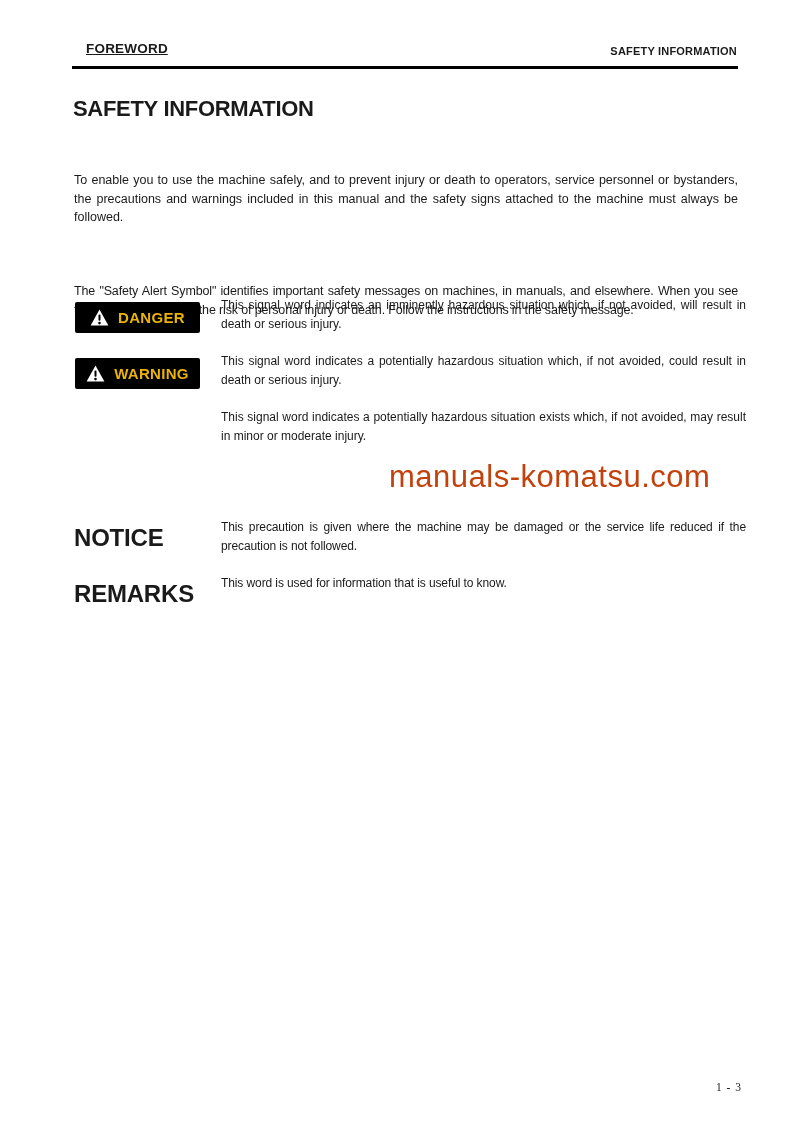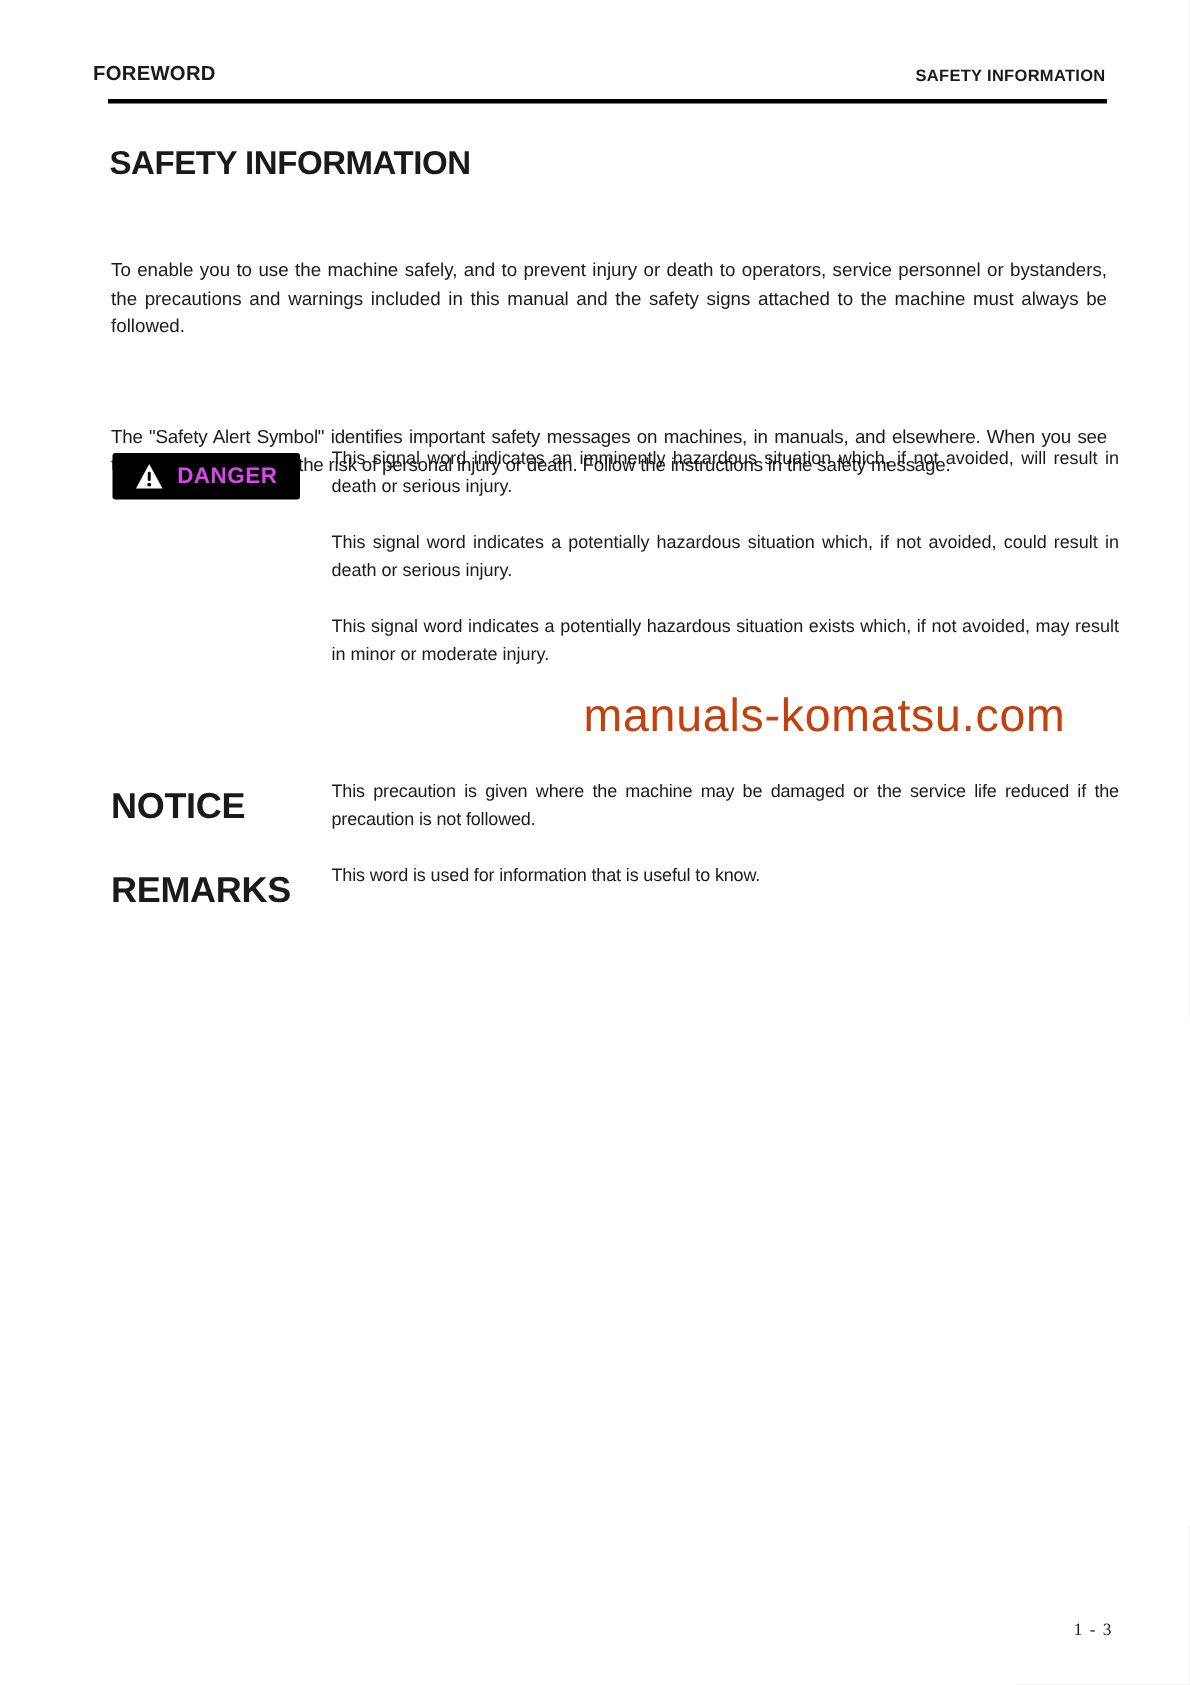--- a/index.html
+++ b/index.html
@@ -11,22 +11,22 @@
     width: 793px;
     height: 1123px;
     margin: 0 auto;
     background: #ffffff;
     color: #1a1a1a;
     overflow: hidden;
   }
 
   
   .running-header-left {
-    position: absolute; left: 62px; top: 41px;
-    font-size: 13.5px; font-weight: bold; letter-spacing: 0.2px;
+    position: absolute; left: 86px; top: 41px;
+    font-size: 13.5px; font-weight: bold; letter-spacing: 0.2px; text-decoration: underline;
   }
   .running-header-right {
     position: absolute; right: 56px; top: 45px;
     font-size: 11px; font-weight: bold; letter-spacing: 0.2px;
   }
   .header-rule {
     position: absolute; left: 72px; right: 55px; top: 66px;
     height: 3px; background: #000;
   }
 
@@ -50,21 +50,21 @@
 
   
   .signal-text, .note-text {
     position: absolute; left: 221px; width: 525px;
     font-size: 12px; line-height: 18.5px;
     text-align: justify;
   }
   .signal-badge {
     position: absolute; left: 75px;
     width: 125px; height: 31px;
-    background: #000; color: #d946ef;
+    background: #000; color: #eab308;
     display: flex; align-items: center; justify-content: center;
     gap: 9px; border-radius: 2px;
   }
   .signal-badge .badge-label {
     font-size: 15px; font-weight: bold; letter-spacing: 0.3px;
   }
   .badge-icon { width: 19px; height: 17px; display: block; }
 
   .badge-danger  { top: 302px; }
   .text-danger   { top: 296px; }
@@ -114,20 +114,28 @@
   <div class="signal-badge badge-danger">
     <svg class="badge-icon" viewBox="0 0 24 22" aria-hidden="true">
       <path d="M12 0.5 L23.5 21.5 H0.5 Z" fill="#ffffff"></path>
       <rect x="10.7" y="7.2" width="2.6" height="8" rx="1.2" fill="#000000"></rect>
       <circle cx="12" cy="18.2" r="1.7" fill="#000000"></circle>
     </svg>
     <span class="badge-label">DANGER</span>
   </div>
   <p class="signal-text text-danger">This signal word indicates an imminently hazardous situation which, if not avoided, will result in death or serious injury.</p>
 
+  <div class="signal-badge badge-warning">
+    <svg class="badge-icon" viewBox="0 0 24 22" aria-hidden="true">
+      <path d="M12 0.5 L23.5 21.5 H0.5 Z" fill="#ffffff"></path>
+      <rect x="10.7" y="7.2" width="2.6" height="8" rx="1.2" fill="#000000"></rect>
+      <circle cx="12" cy="18.2" r="1.7" fill="#000000"></circle>
+    </svg>
+    <span class="badge-label">WARNING</span>
+  </div>
   <p class="signal-text text-warning">This signal word indicates a potentially hazardous situation which, if not avoided, could result in death or serious injury.</p>
 
   <p class="signal-text text-caution">This signal word indicates a potentially hazardous situation exists which, if not avoided, may result in minor or moderate injury.</p>
 
 
   <div class="watermark">manuals-komatsu.com</div>
 
   <div class="note-label label-notice">NOTICE</div>
   <p class="note-text text-notice">This precaution is given where the machine may be damaged or the service life reduced if the precaution is not followed.</p>
 

